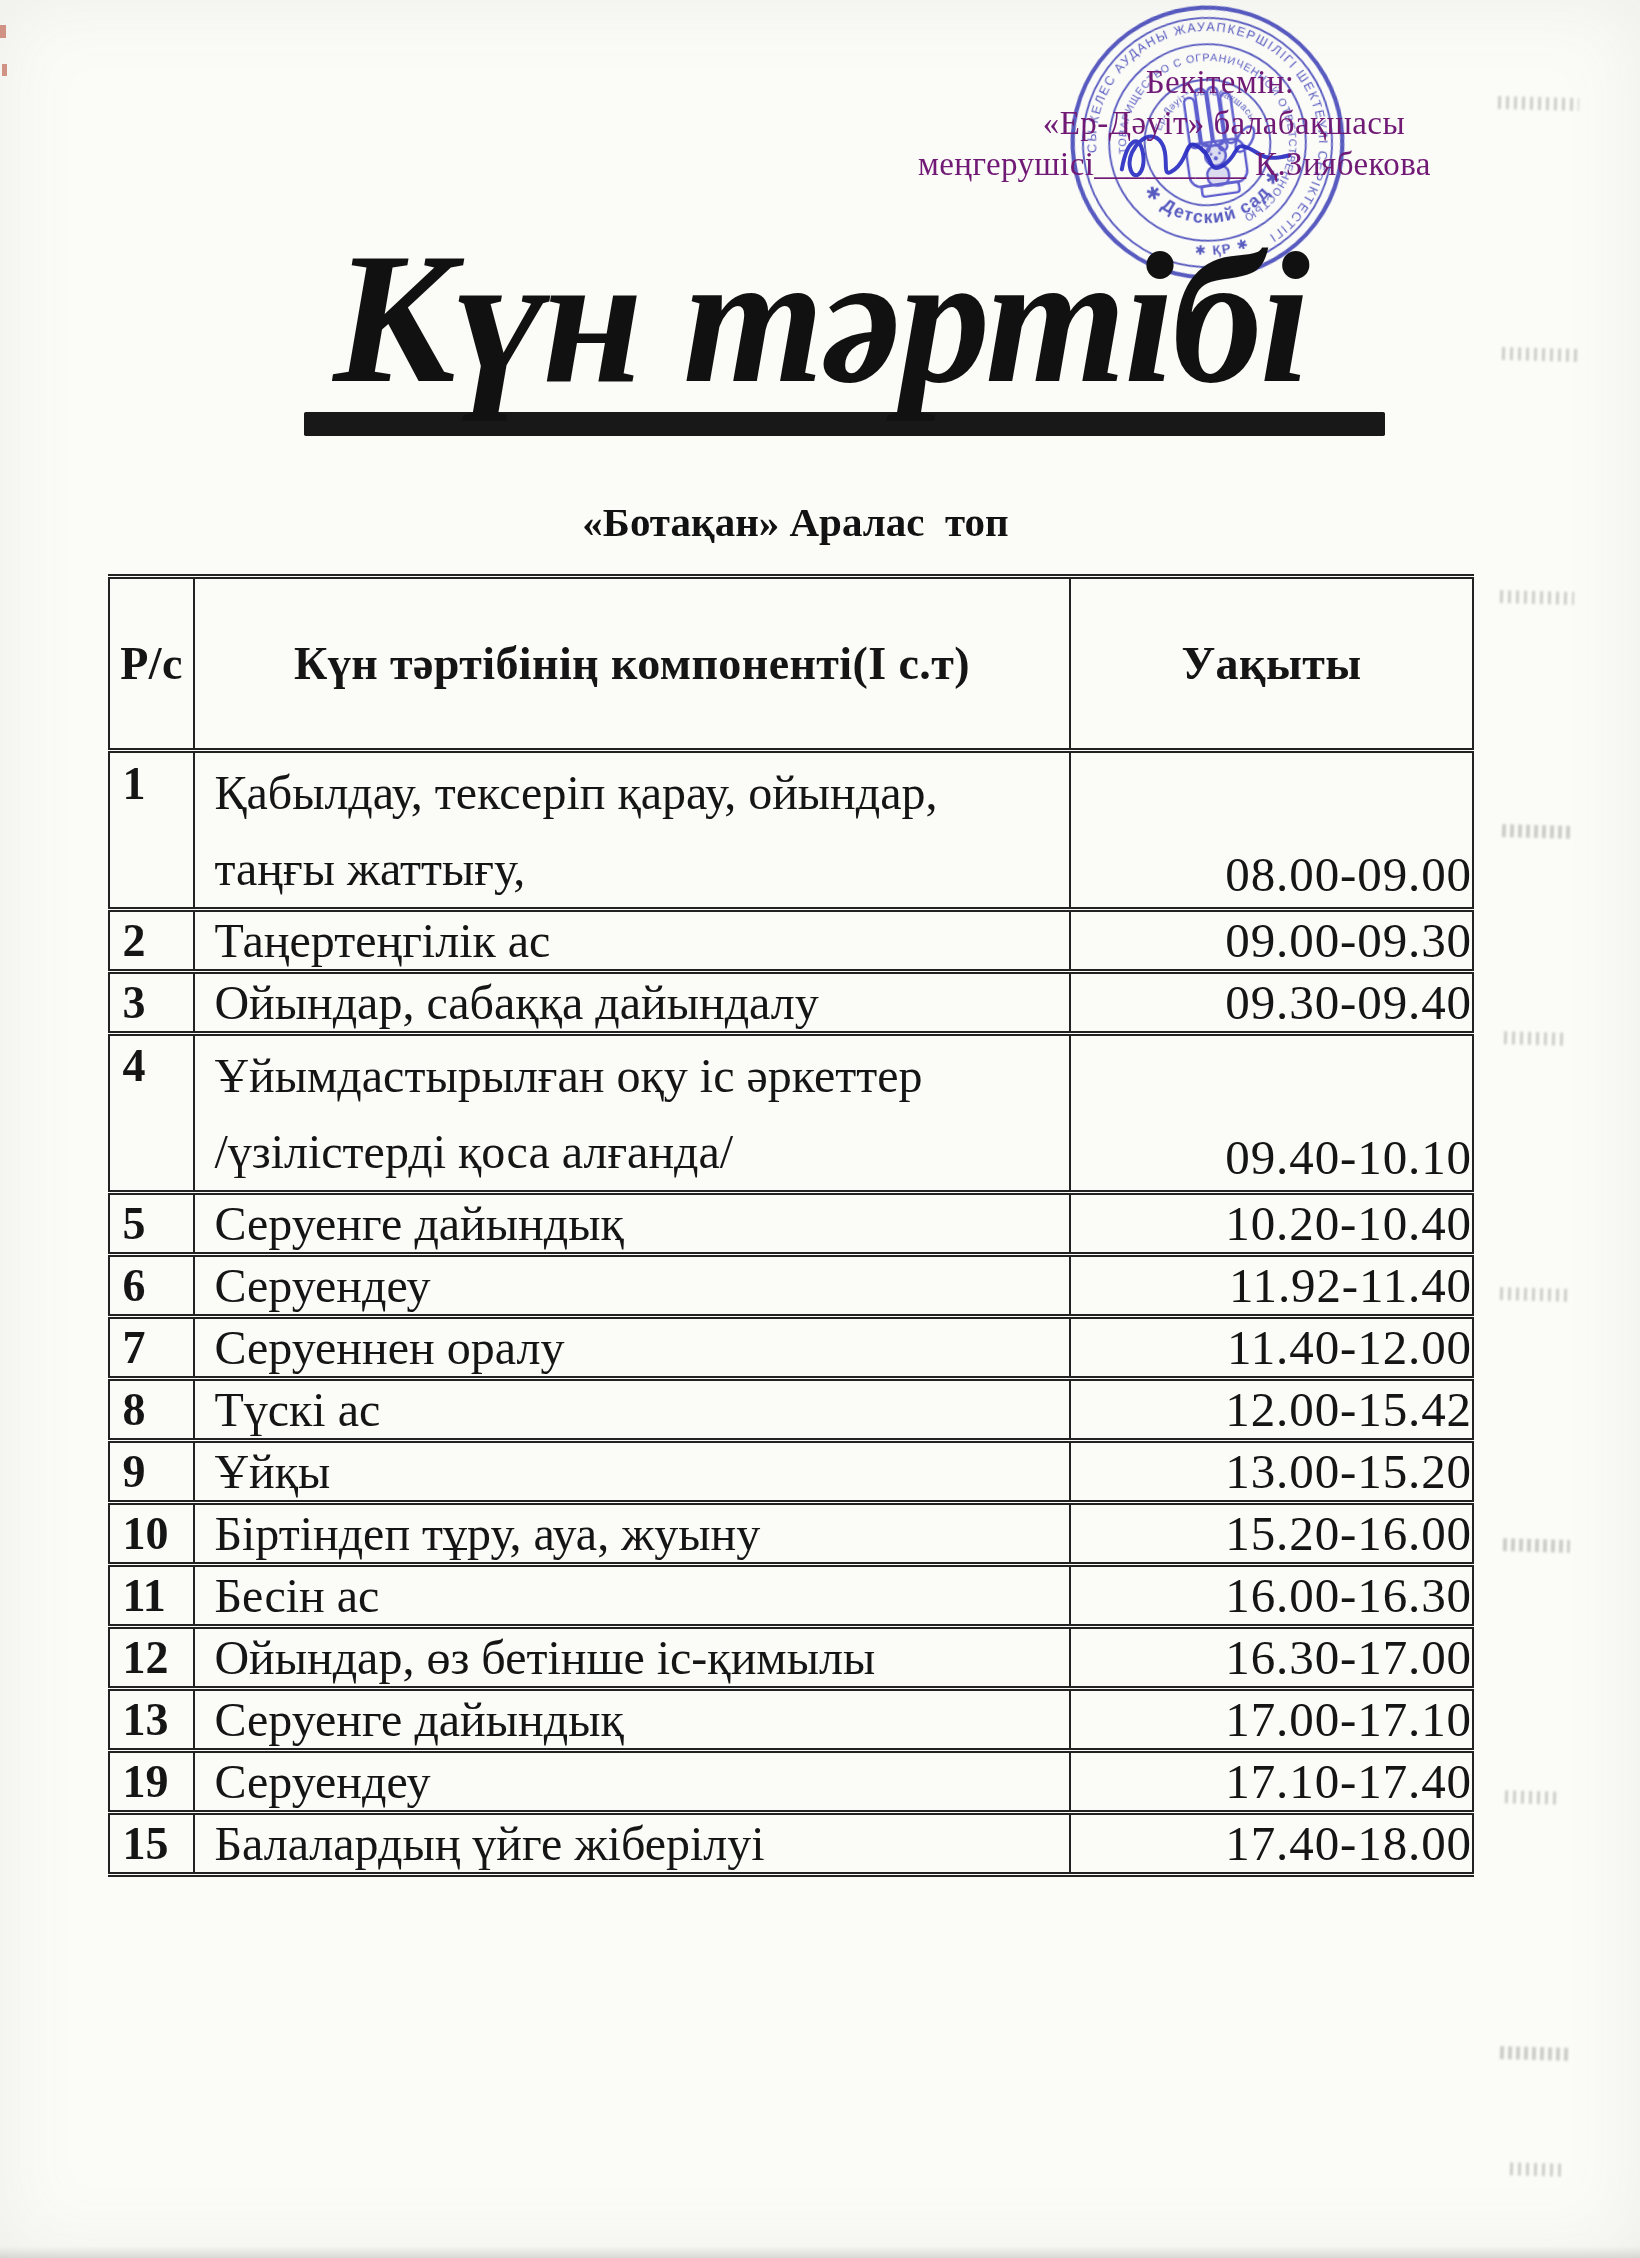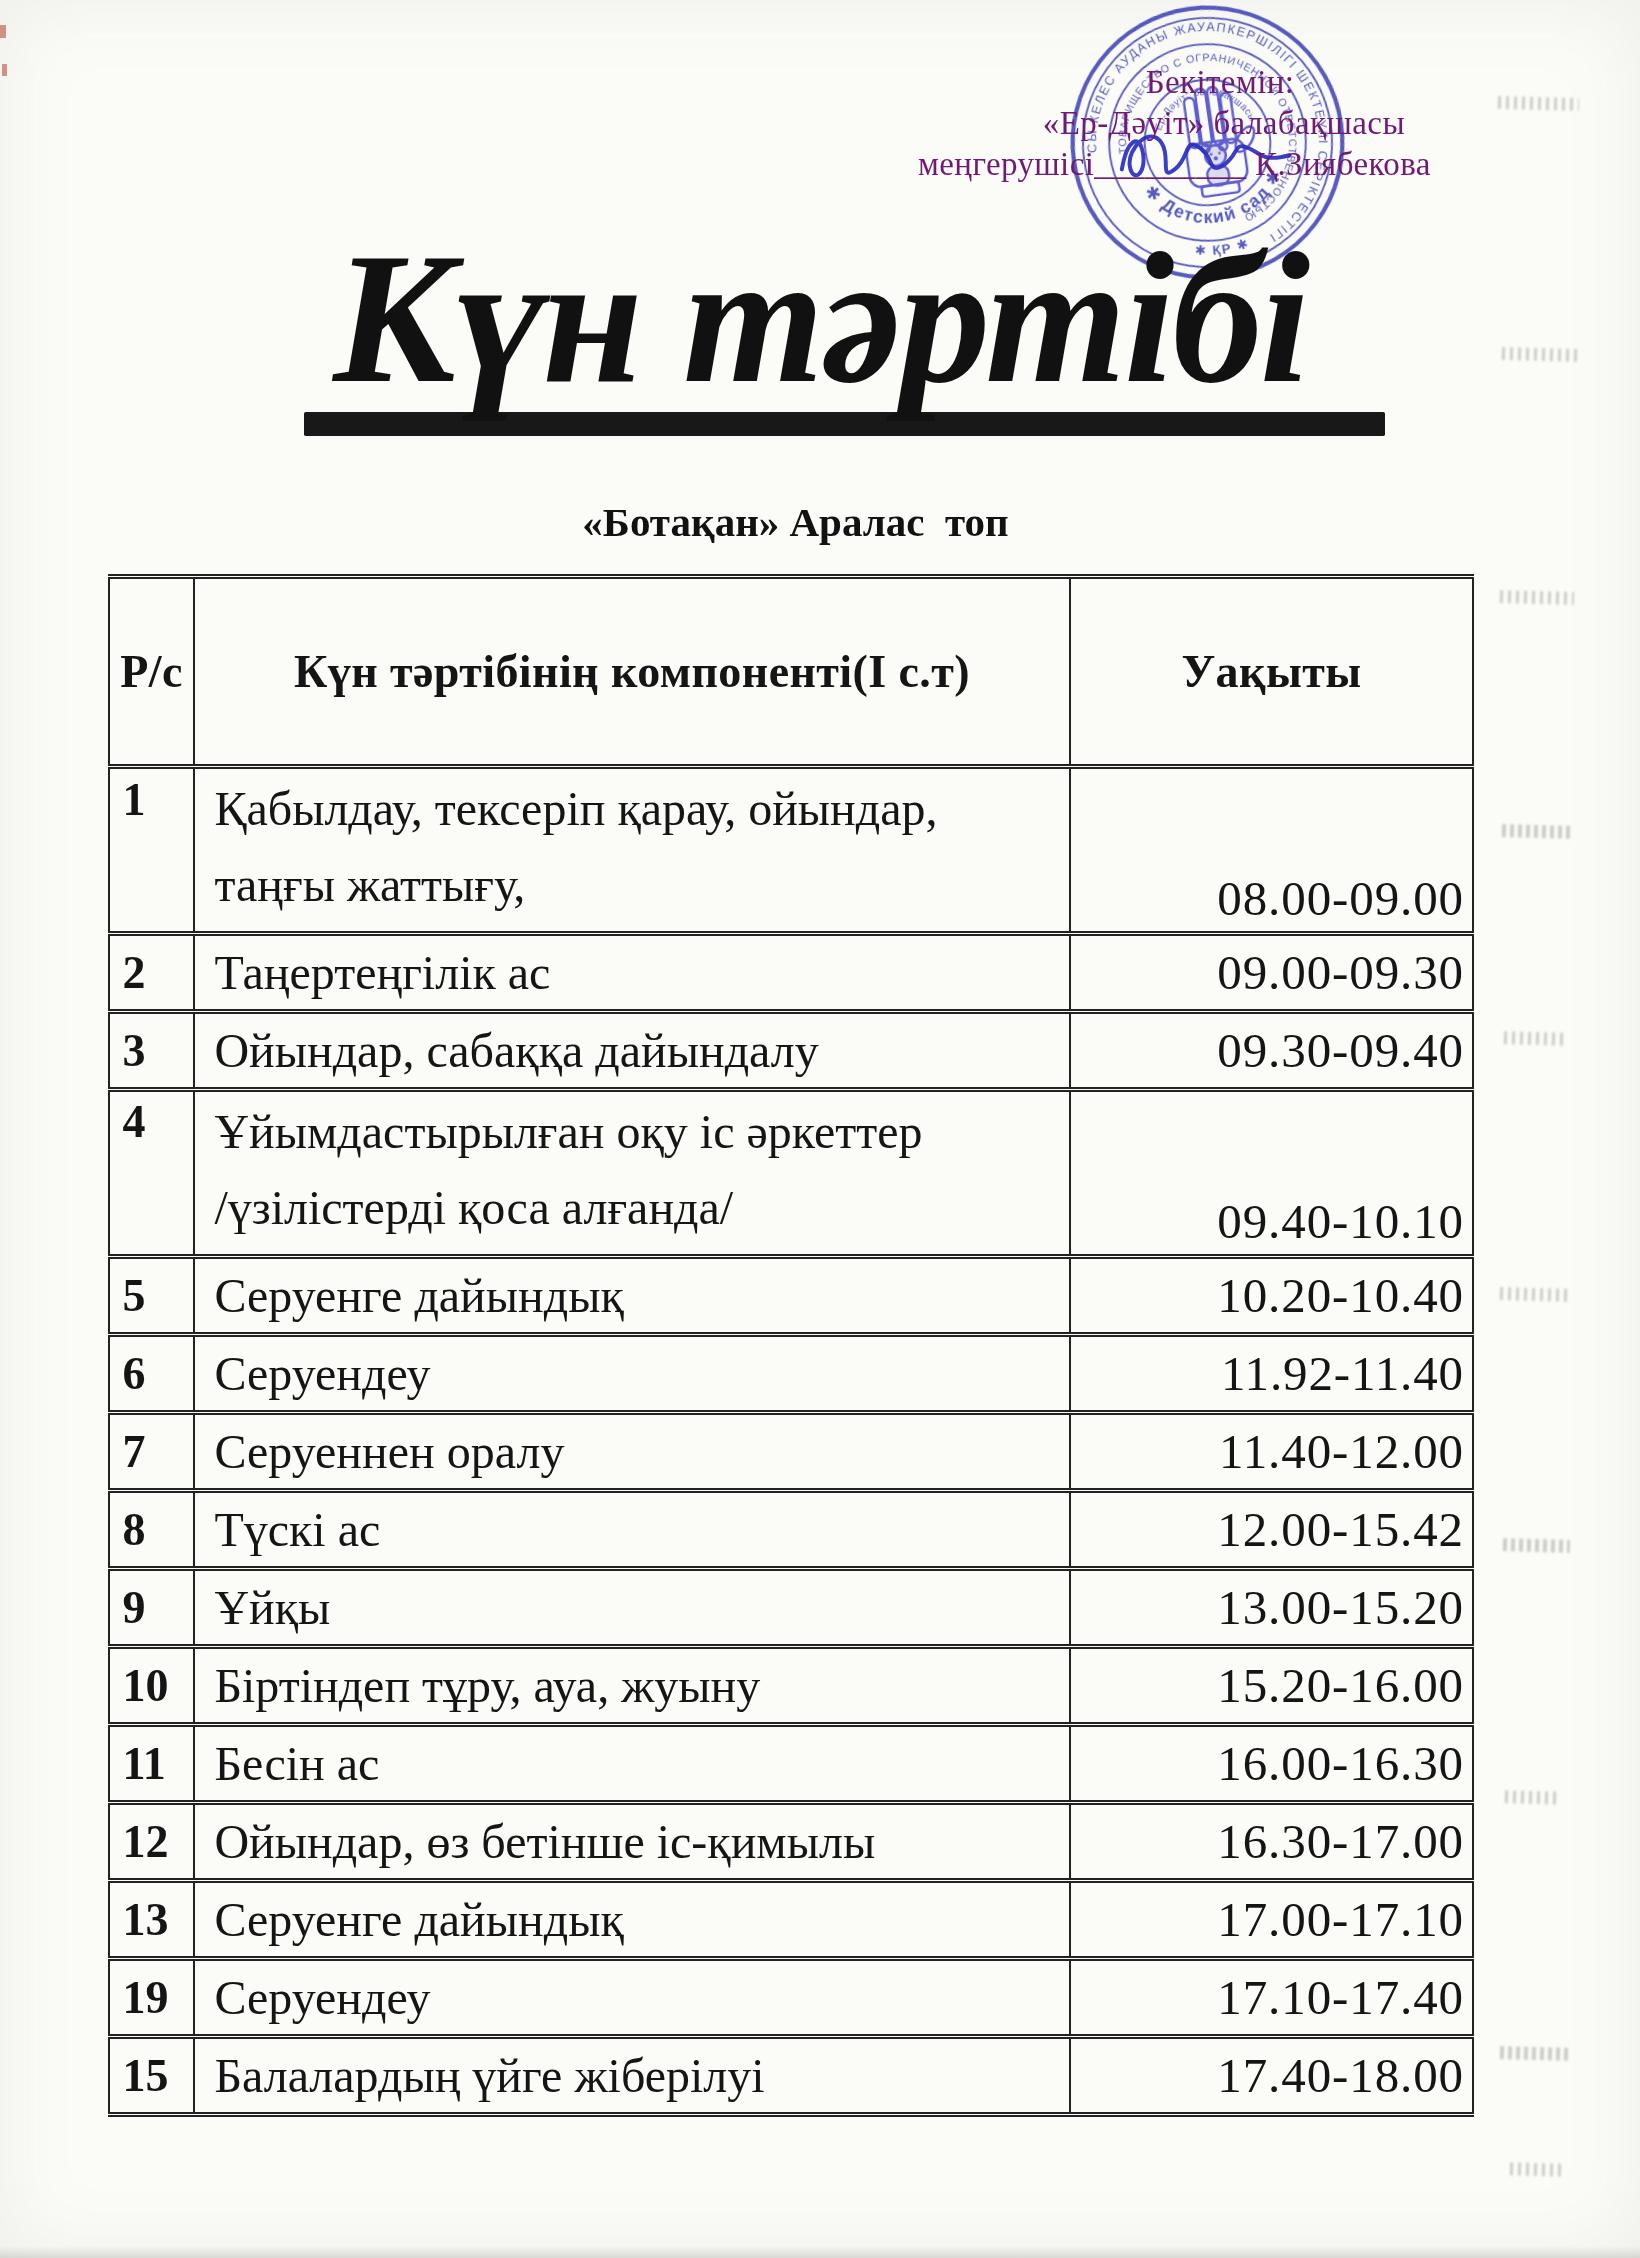--- a/index.html
+++ b/index.html
@@ -59,21 +59,21 @@
     position:absolute;left:108px;top:574px;width:1364px;
     border-collapse:collapse;table-layout:fixed;z-index:6;
     font-size:48px;color:#151515;
   }
   .schedule col.c1{width:85px;}
   .schedule col.c2{width:876px;}
   .schedule col.c3{width:403px;}
   .schedule th,.schedule td{
     border-left:2.6px solid #222;border-right:2.6px solid #222;
     border-top:5.3px double #222;border-bottom:5.3px double #222;
-    padding:8px;overflow:hidden;
+    padding:0;overflow:hidden;
   }
   .schedule thead th{
     height:169px;font-size:46px;font-weight:bold;text-align:center;
     letter-spacing:0.4px;
   }
   .schedule td{height:56px;vertical-align:middle;}
   .schedule .c-num{font-weight:bold;font-size:46px;padding-left:12.4px;}
   .schedule .c-comp{padding-left:19.4px;white-space:pre-line;line-height:55px;}
   .schedule .c-time{padding-left:32px;font-size:49px;letter-spacing:0.9px;text-align:right;}
   .schedule tr.tall td{height:115px;vertical-align:top;}

